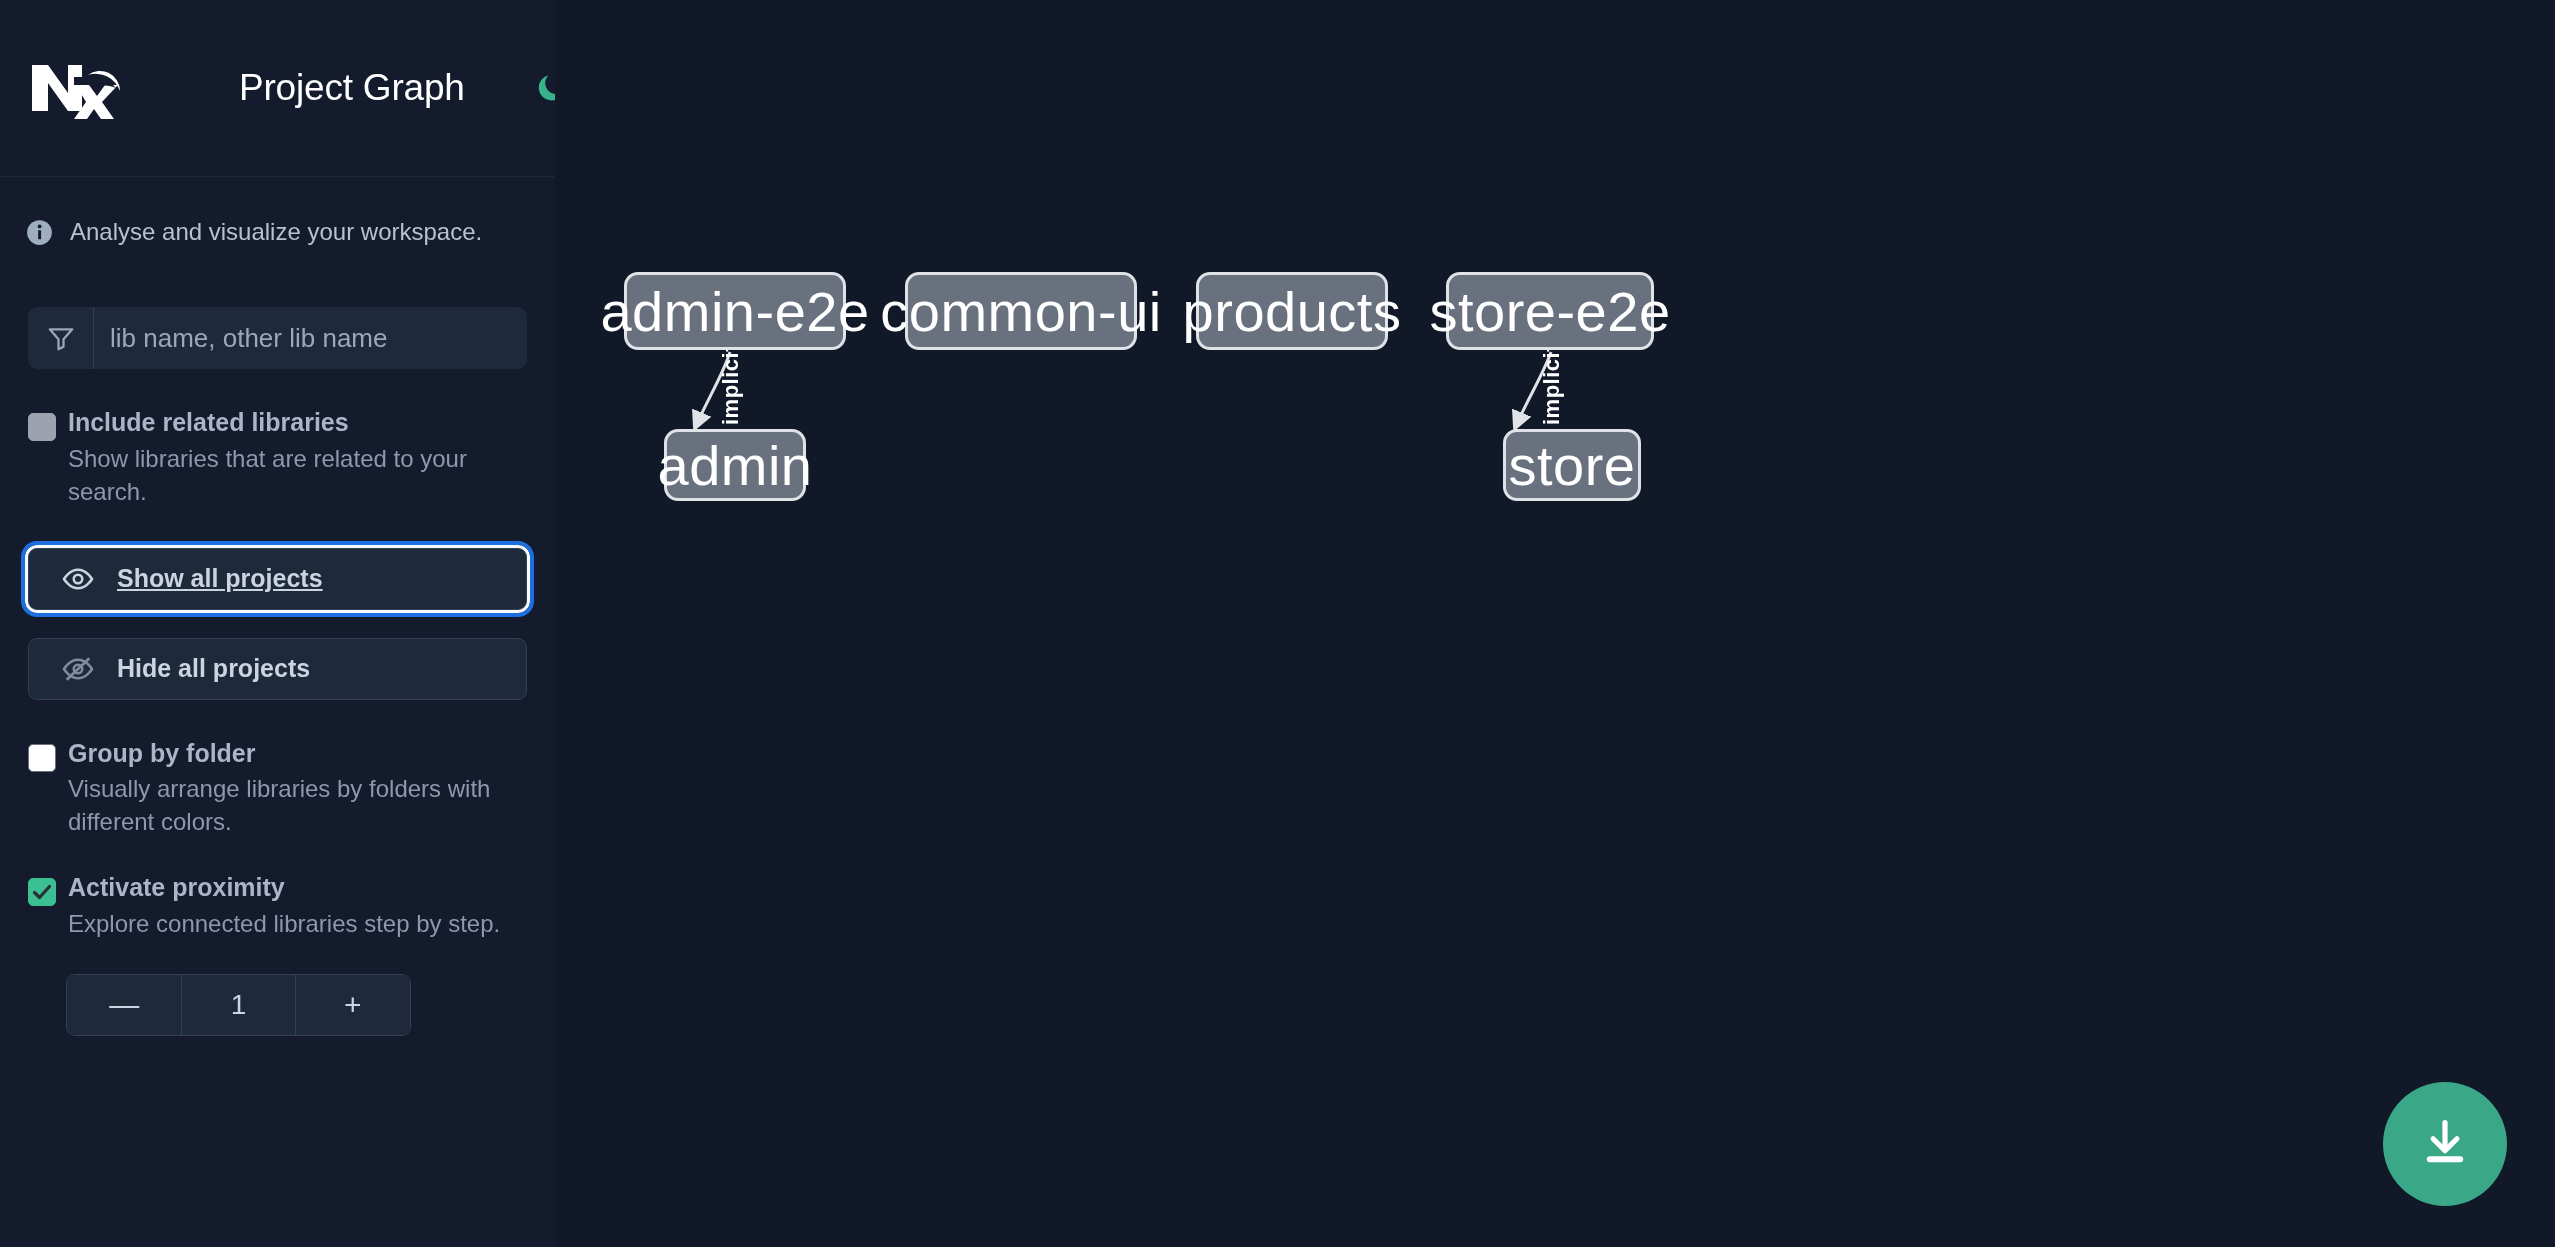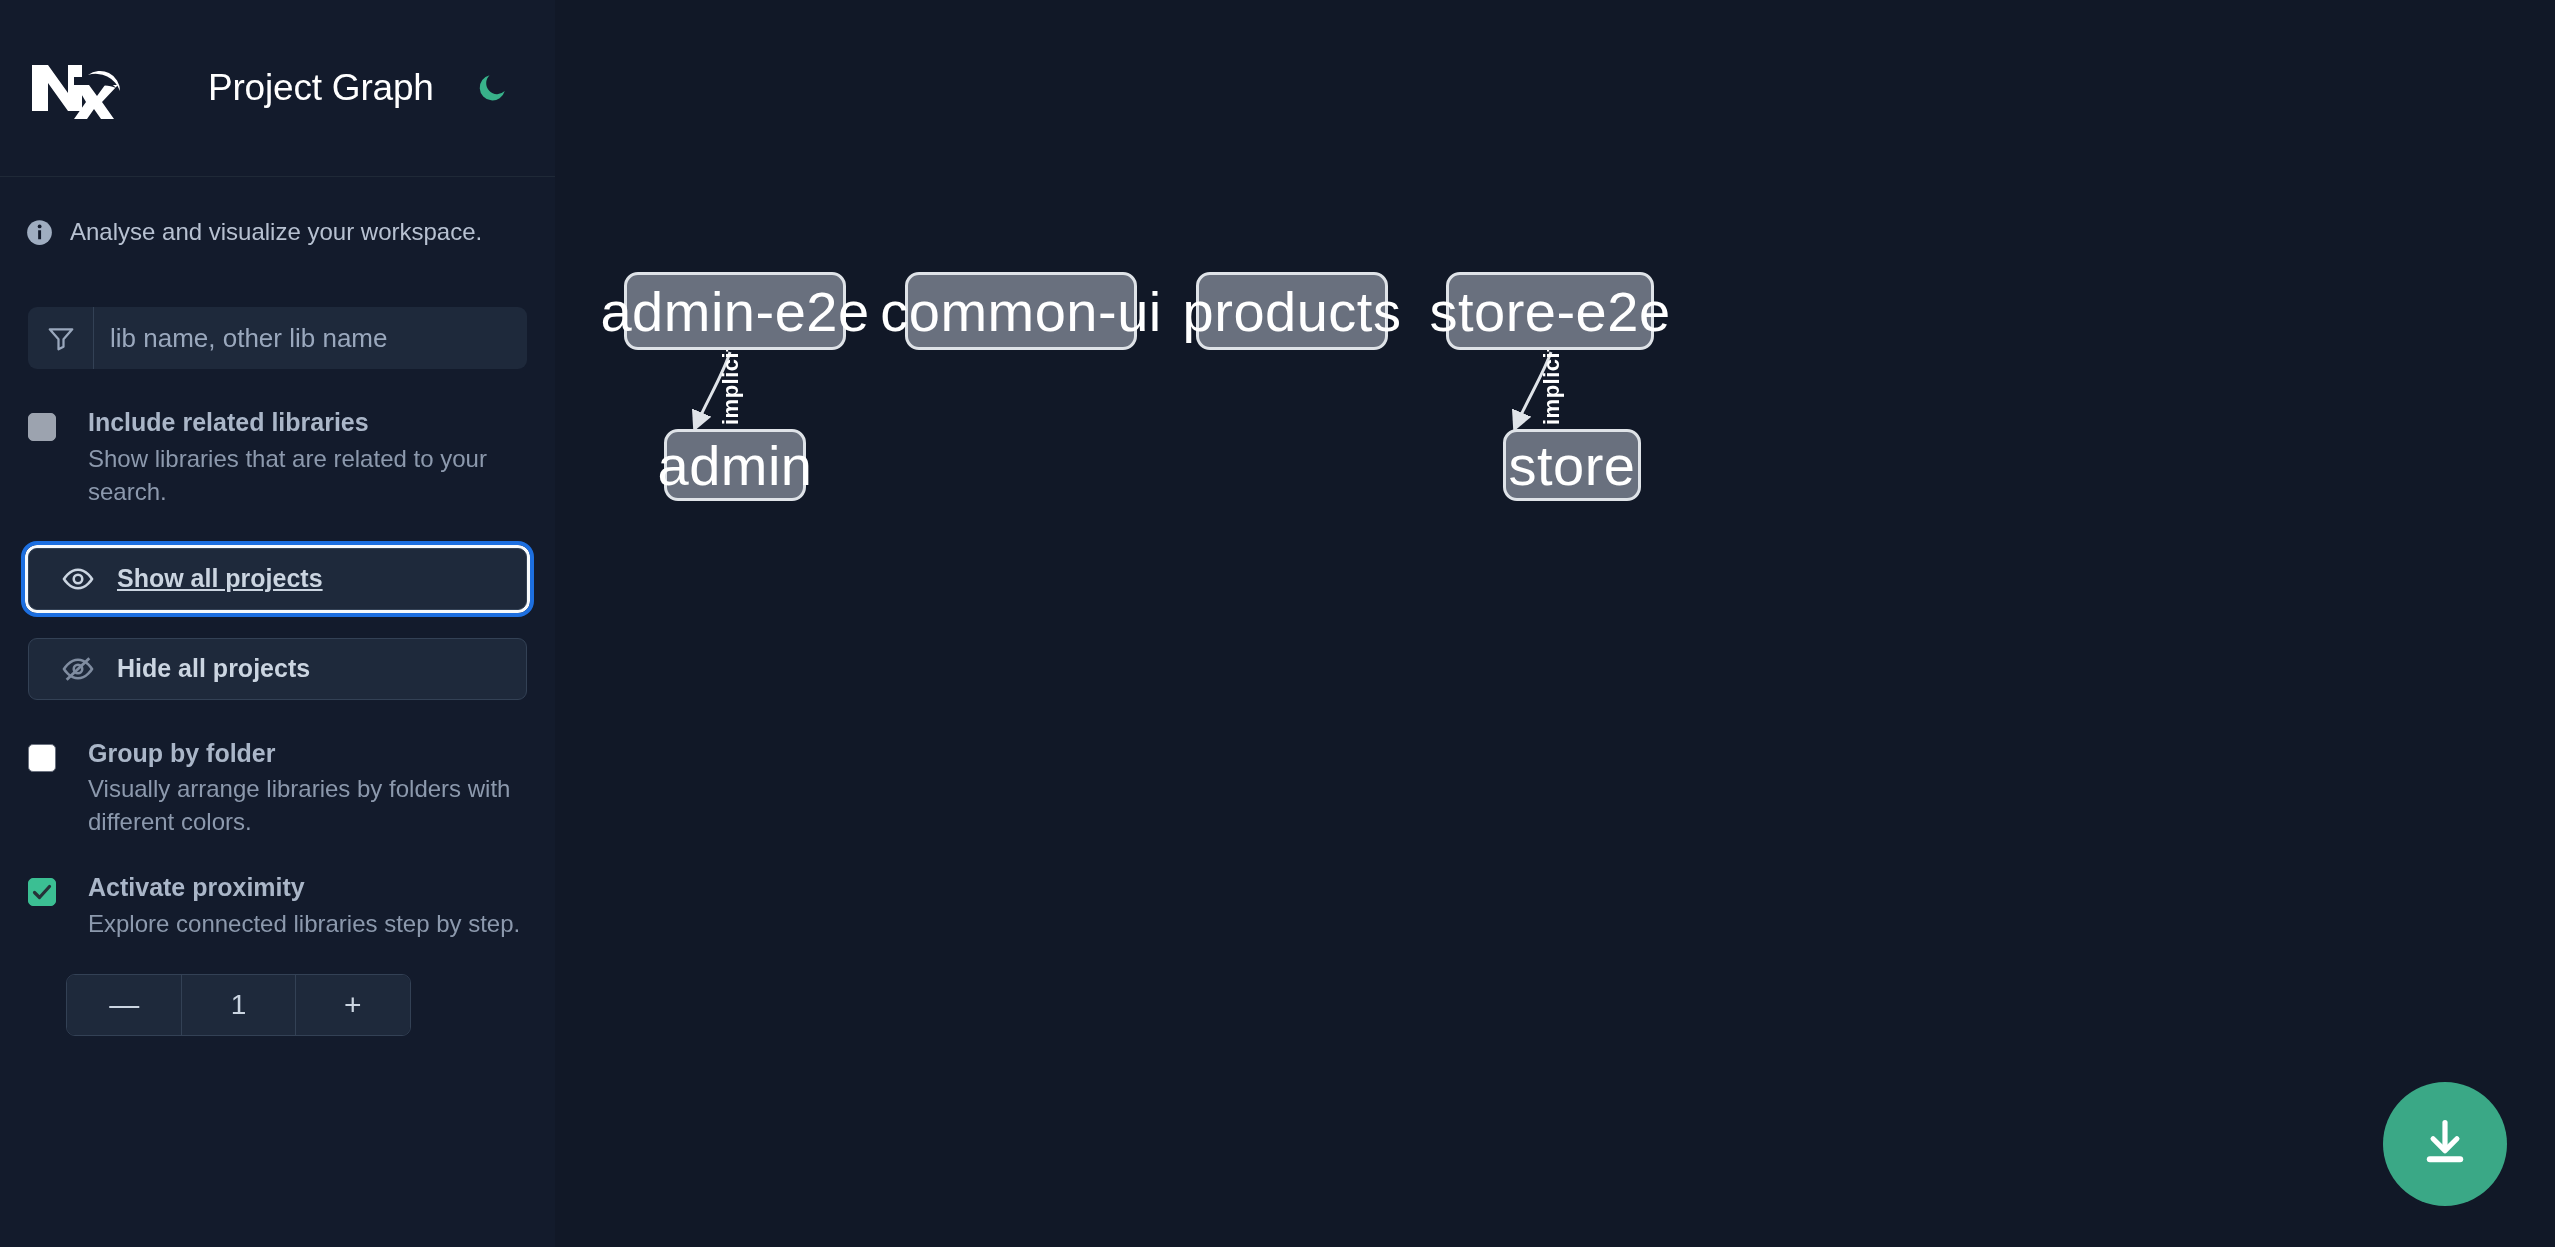--- a/index.html
+++ b/index.html
@@ -26,20 +26,21 @@
     background: #131b2c;
     flex: 0 0 555px;
     overflow: hidden;
   }
   .sb-header {
     height: 177px;
     display: flex;
     align-items: center;
     padding-left: 28px;
     border-bottom: 1px solid #1f2937;
+    gap: 31px;
   }
   .nx-logo { width: 96px; height: 62px; flex: 0 0 96px; }
   .app-title {
     font-size: 37px;
     color: #ffffff;
     font-weight: 400;
     margin-left: 84px;
     letter-spacing: -0.2px;
     white-space: nowrap;
   }
@@ -90,21 +91,21 @@
     color: #e2e8f0;
     font-size: 26px;
     font-family: "Liberation Sans", sans-serif;
     padding: 0 16px;
   }
   .search-input::placeholder { color: #9aa8bd; }
 
   
   .opt-row {
     display: flex;
-    gap: 32px;
+    gap: 12px;
     margin-top: 38px;
   }
   .opt-row.tight { margin-top: 34px; }
   .cb {
     width: 28px; height: 28px;
     flex: 0 0 28px;
     border-radius: 5px;
     margin-top: 6px;
     display: flex; align-items: center; justify-content: center;
     cursor: pointer;

